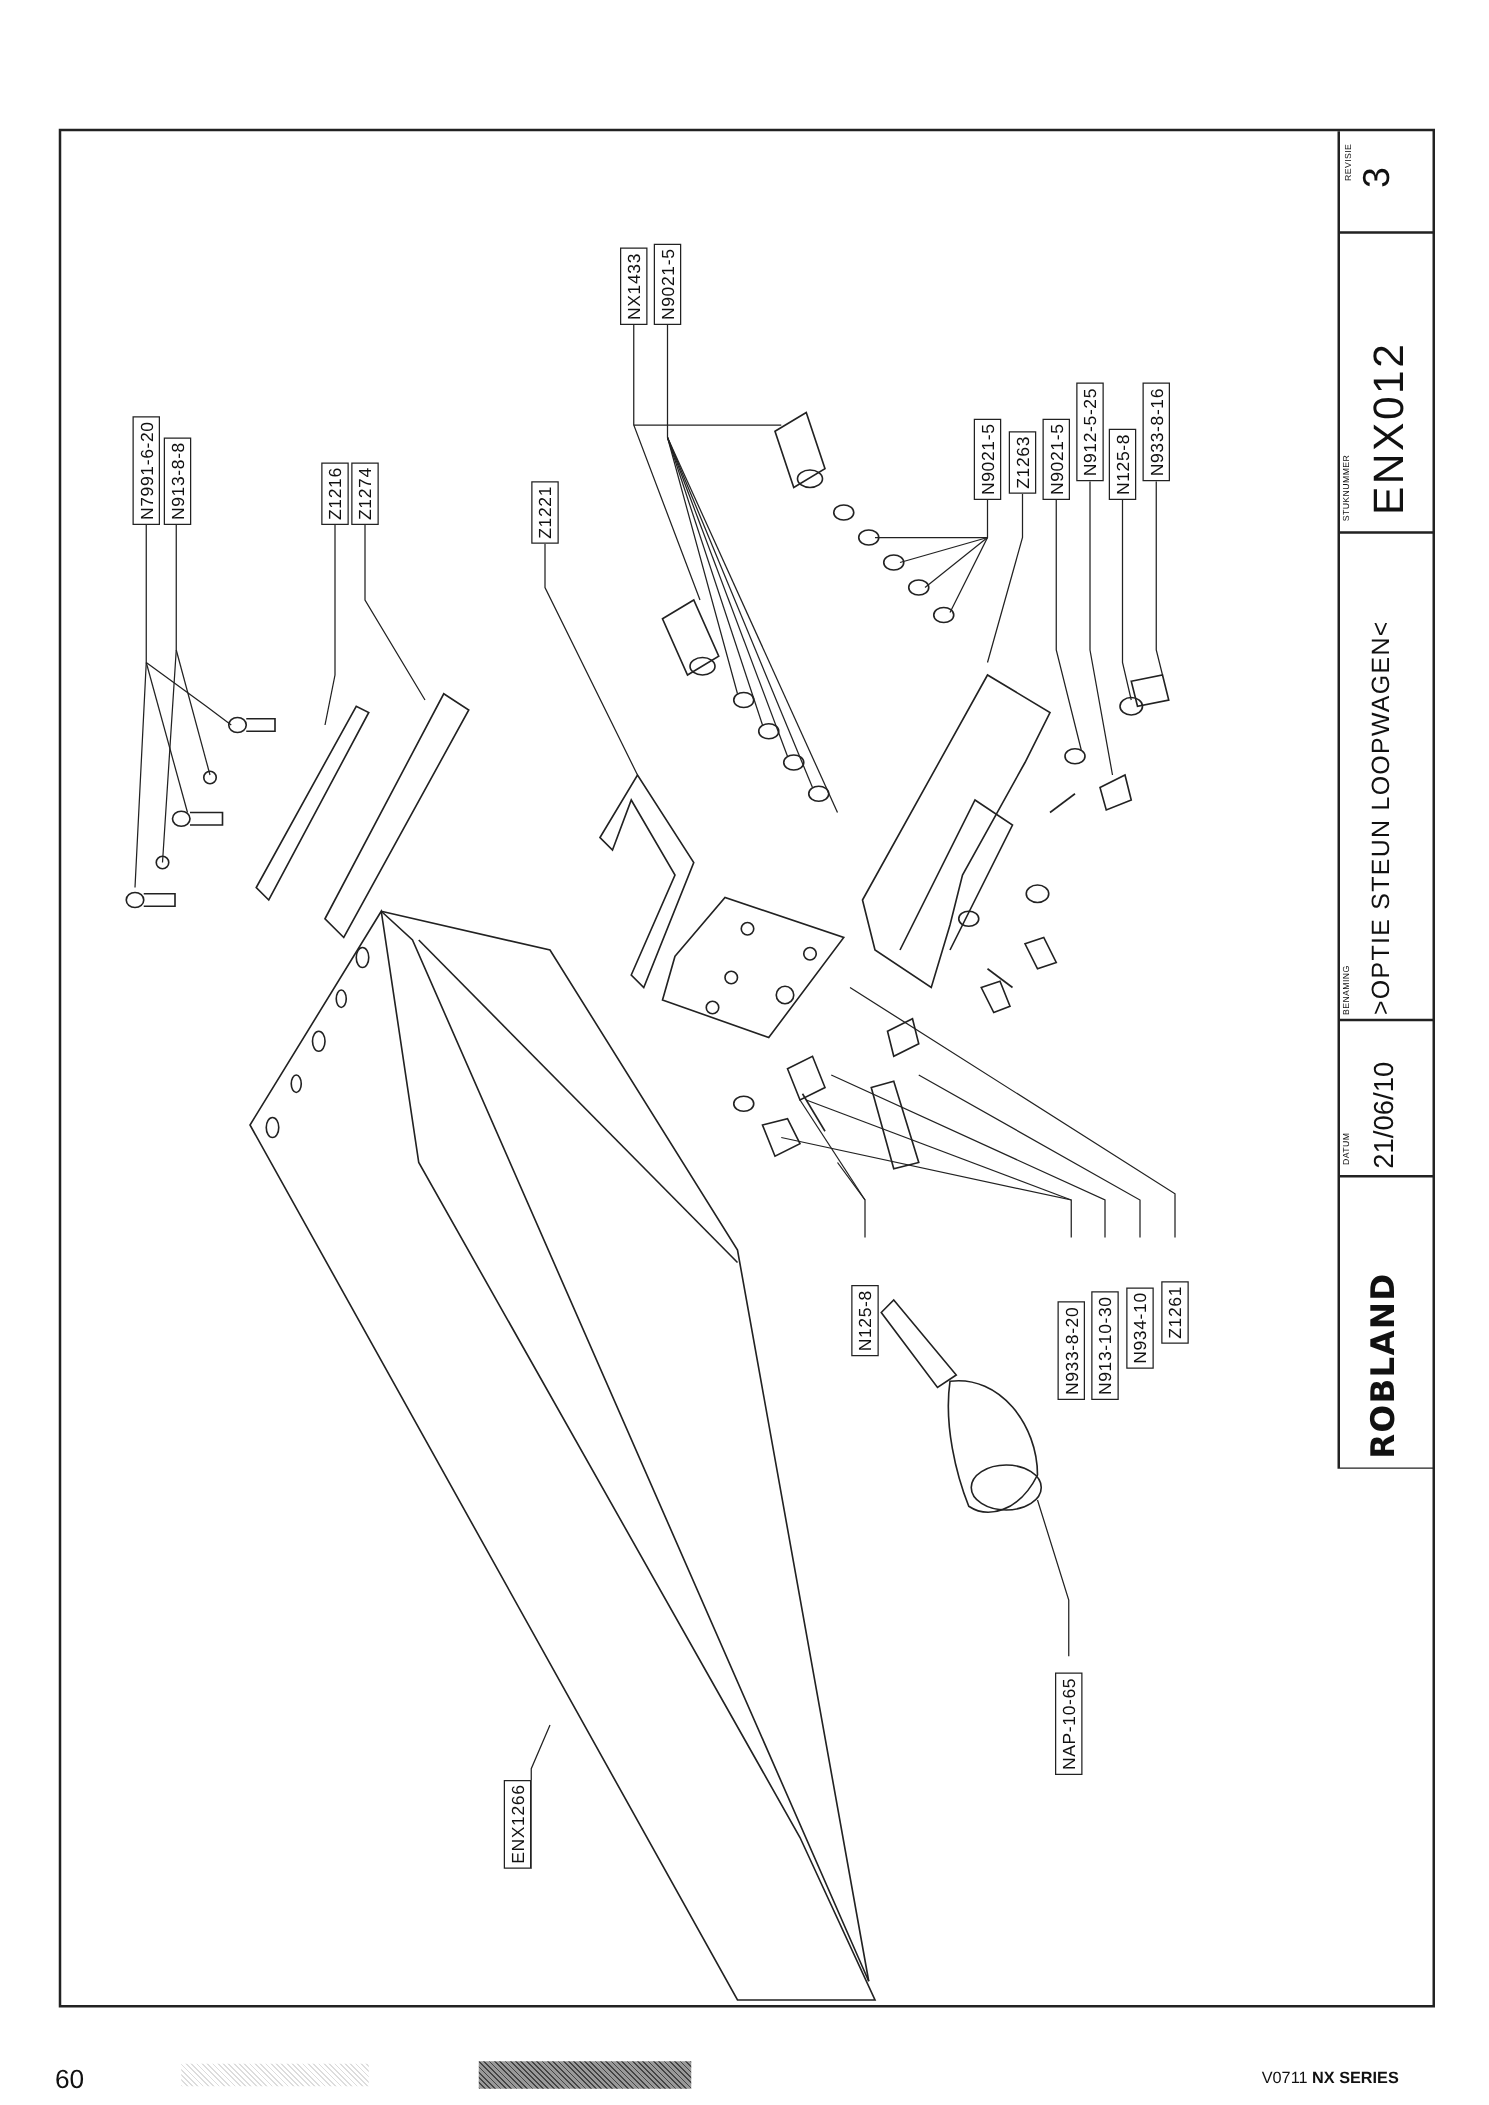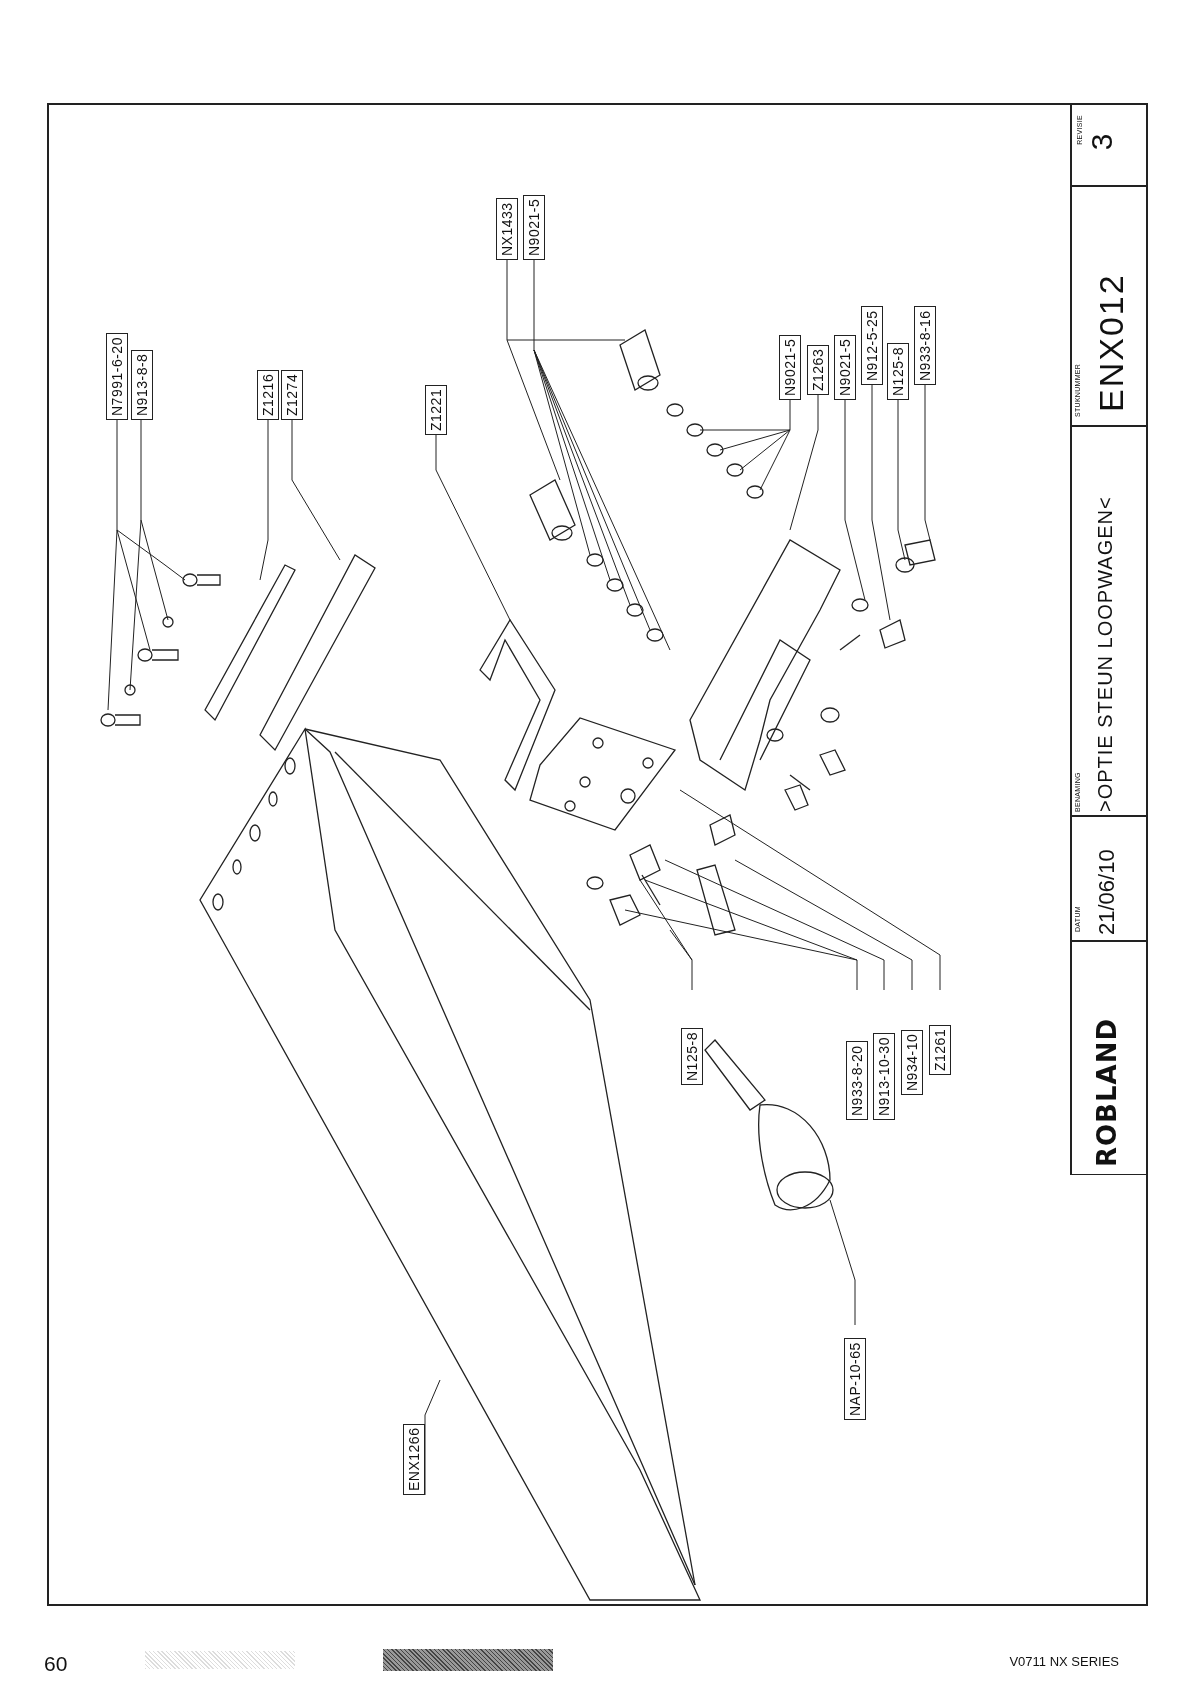--- a/index.html
+++ b/index.html
@@ -7,21 +7,21 @@
   .frame{position:absolute;left:47px;top:103px;width:1101px;height:1503px;border:2px solid #222;box-sizing:border-box;}
   .drawing{position:absolute;left:0;top:0;width:1191px;height:1684px;}
   .lbl{position:absolute;transform-origin:left top;transform:rotate(-90deg);border:1.5px solid #222;background:#fff;font-size:14px;padding:0 3px;line-height:20px;white-space:nowrap;letter-spacing:0.5px;}
   
   .tb{position:absolute;left:1070px;top:105px;width:76px;height:1070px;border-left:2px solid #222;}
   .tb-cell{position:absolute;left:0;width:76px;border-top:2px solid #222;box-sizing:border-box;}
   .cap{font-size:7px;letter-spacing:0.3px;position:absolute;}
   .big{position:absolute;}
   .footer-num{position:absolute;left:44px;top:1652px;font-size:21px;}
   .footer-series{position:absolute;right:72px;top:1654px;font-size:13px;}
-  .footer-series b{font-weight:normal;}
+  .footer-series b{font-weight:bold;}
   .dither1{position:absolute;left:145px;top:1651px;width:150px;height:18px;background:repeating-linear-gradient(45deg,#ddd 0 1px,#fff 1px 3px);}
   .dither2{position:absolute;left:383px;top:1649px;width:170px;height:22px;background:repeating-linear-gradient(45deg,#444 0 1px,#999 1px 3px);}
 </style>
 </head>
 <body>
 
 <div class="frame"></div>
 
 <svg class="drawing" viewBox="0 0 1191 1684" fill="none" stroke="#222" stroke-width="1.3">
 

